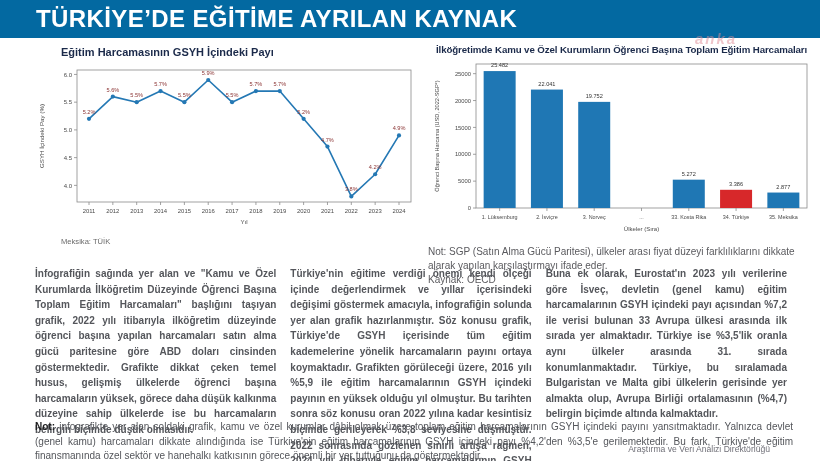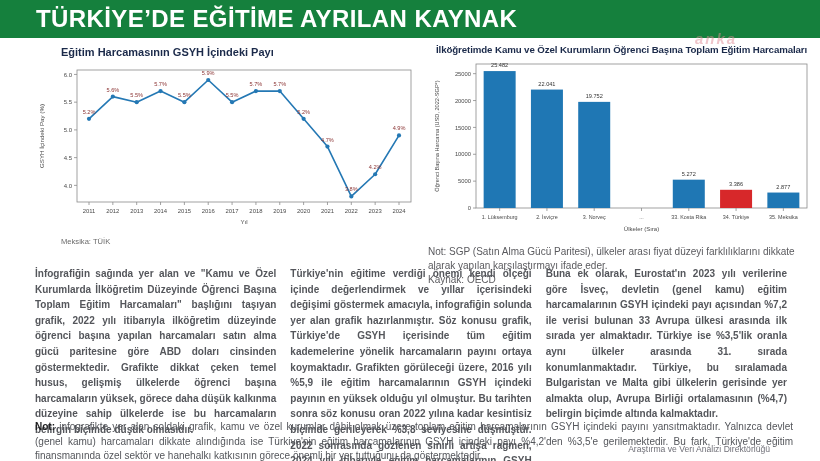--- a/index.html
+++ b/index.html
@@ -1,20 +1,20 @@
 <!DOCTYPE html>
 <html><head>
 <meta charset="utf-8">
 <style>
   * { margin:0; padding:0; box-sizing:border-box; }
   body { font-family:"Liberation Sans", sans-serif; background:#c8c8c8; }
   #canvas { position:relative; width:820px; height:461px; background:#ffffff; overflow:hidden; margin:0 auto; }
 
   
-  .header { position:absolute; top:0; left:0; width:820px; height:38px; background:#15803d; display:flex; align-items:center; }
+  .header { position:absolute; top:0; left:0; width:820px; height:38px; background:#0369a1; display:flex; align-items:center; }
   .header-title { margin-left:36px; color:#ffffff; font-size:24px; font-weight:bold; letter-spacing:0.4px; white-space:nowrap; }
   .logo { position:absolute; right:10px; top:4px; display:flex; align-items:center; gap:5px; }
   .logo-text { color:#ffffff; font-size:7.5px; font-weight:bold; line-height:1.25; letter-spacing:0.5px; }
 
   .watermark { position:absolute; left:695px; top:30px; font-size:15px; font-weight:bold; font-style:italic; letter-spacing:2px; color:rgba(224,140,150,0.5); }
 
   
   .line-chart-block { position:absolute; left:33px; top:46px; width:390px; }
   .line-chart-title { font-size:11px; font-weight:bold; color:#1b2a4a; margin-left:28px; margin-bottom:4px; white-space:nowrap; }
   .chart-source { font-size:7.6px; color:#6a6a6a; margin-left:28px; margin-top:3px; }

